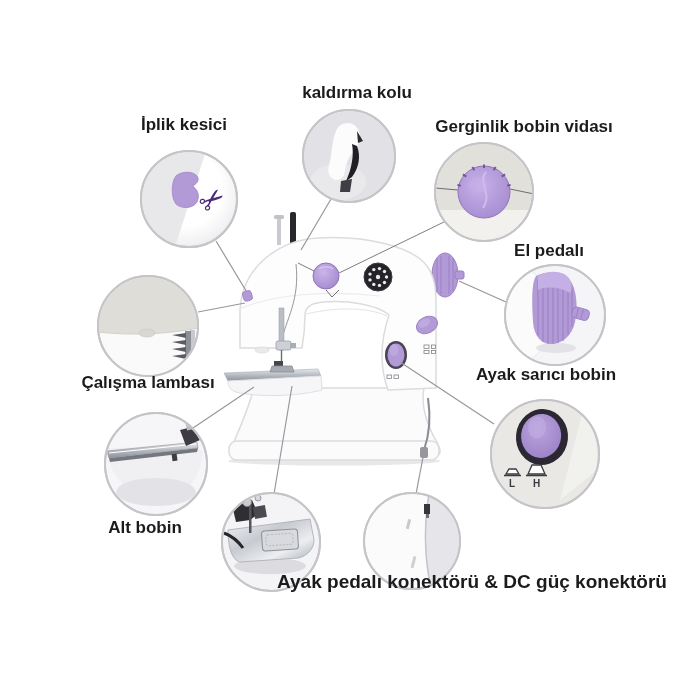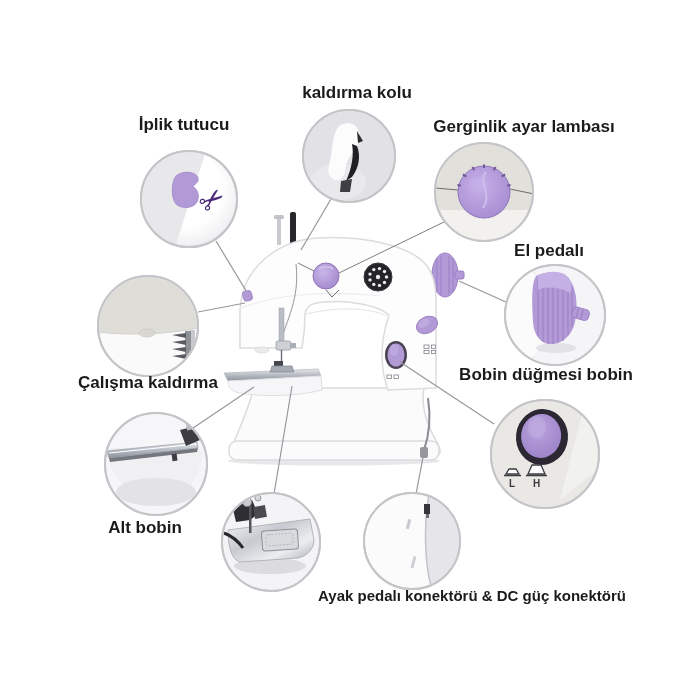--- a/index.html
+++ b/index.html
@@ -15,21 +15,21 @@
   }
   .lbl-kaldirma{left:357px;top:93px;}
   .lbl-iplik{left:184px;top:125px;}
   .lbl-gerginlik{left:524px;top:127px;}
   .lbl-elcarki{left:549px;top:251px;}
   .lbl-calisma{left:148px;top:383px;}
   .lbl-bobinsarici{left:546px;top:375px;}
   .lbl-altbobin{left:145px;top:528px;text-align:center;}
   .lbl-hiz{left:543px;top:522px;}
   .lbl-bobintutucu{left:226px;top:607px;}
-  .lbl-ayak{left:472px;top:595px;font-size:15px;}
+  .lbl-ayak{left:472px;top:582px;font-size:19px;}
 </style>
 </head>
 <body>
 
 <div class="stage">
 <svg width="700" height="700" viewBox="0 0 700 700">
   <defs>
     <radialGradient id="circGrad" cx="45%" cy="40%" r="65%">
       <stop offset="60%" stop-color="#ffffff"></stop>
           <stop offset="88%" stop-color="#f1f1f3"></stop>
@@ -339,20 +339,20 @@
         <line x1="526" y1="475.5" x2="547" y2="475.5"></line>
       </g>
       <text x="509" y="487" font-size="10" font-weight="bold" fill="#3a3a40" font-family="Liberation Sans, sans-serif">L</text>
       <text x="533" y="487" font-size="10" font-weight="bold" fill="#3a3a40" font-family="Liberation Sans, sans-serif">H</text>
     </g>
     <circle cx="545" cy="454" r="54" fill="none" stroke="#c5c5c9" stroke-width="2"></circle>
   </g>
 </svg>
 
   <div class="label lbl-kaldirma">kaldırma kolu</div>
-  <div class="label lbl-iplik">İplik tutucu</div>
-  <div class="label lbl-gerginlik">Gerginlik ayar lambası</div>
+  <div class="label lbl-iplik">İplik kesici</div>
+  <div class="label lbl-gerginlik">Gerginlik bobin vidası</div>
   <div class="label lbl-elcarki">El pedalı</div>
-  <div class="label lbl-calisma">Çalışma kaldırma</div>
-  <div class="label lbl-bobinsarici">Bobin düğmesi bobin</div>
+  <div class="label lbl-calisma">Çalışma lambası</div>
+  <div class="label lbl-bobinsarici">Ayak sarıcı bobin</div>
   <div class="label lbl-altbobin">Alt bobin</div>
   <div class="label lbl-ayak">Ayak pedalı konektörü &amp; DC güç konektörü</div>
 </div>
 
 </body></html>

